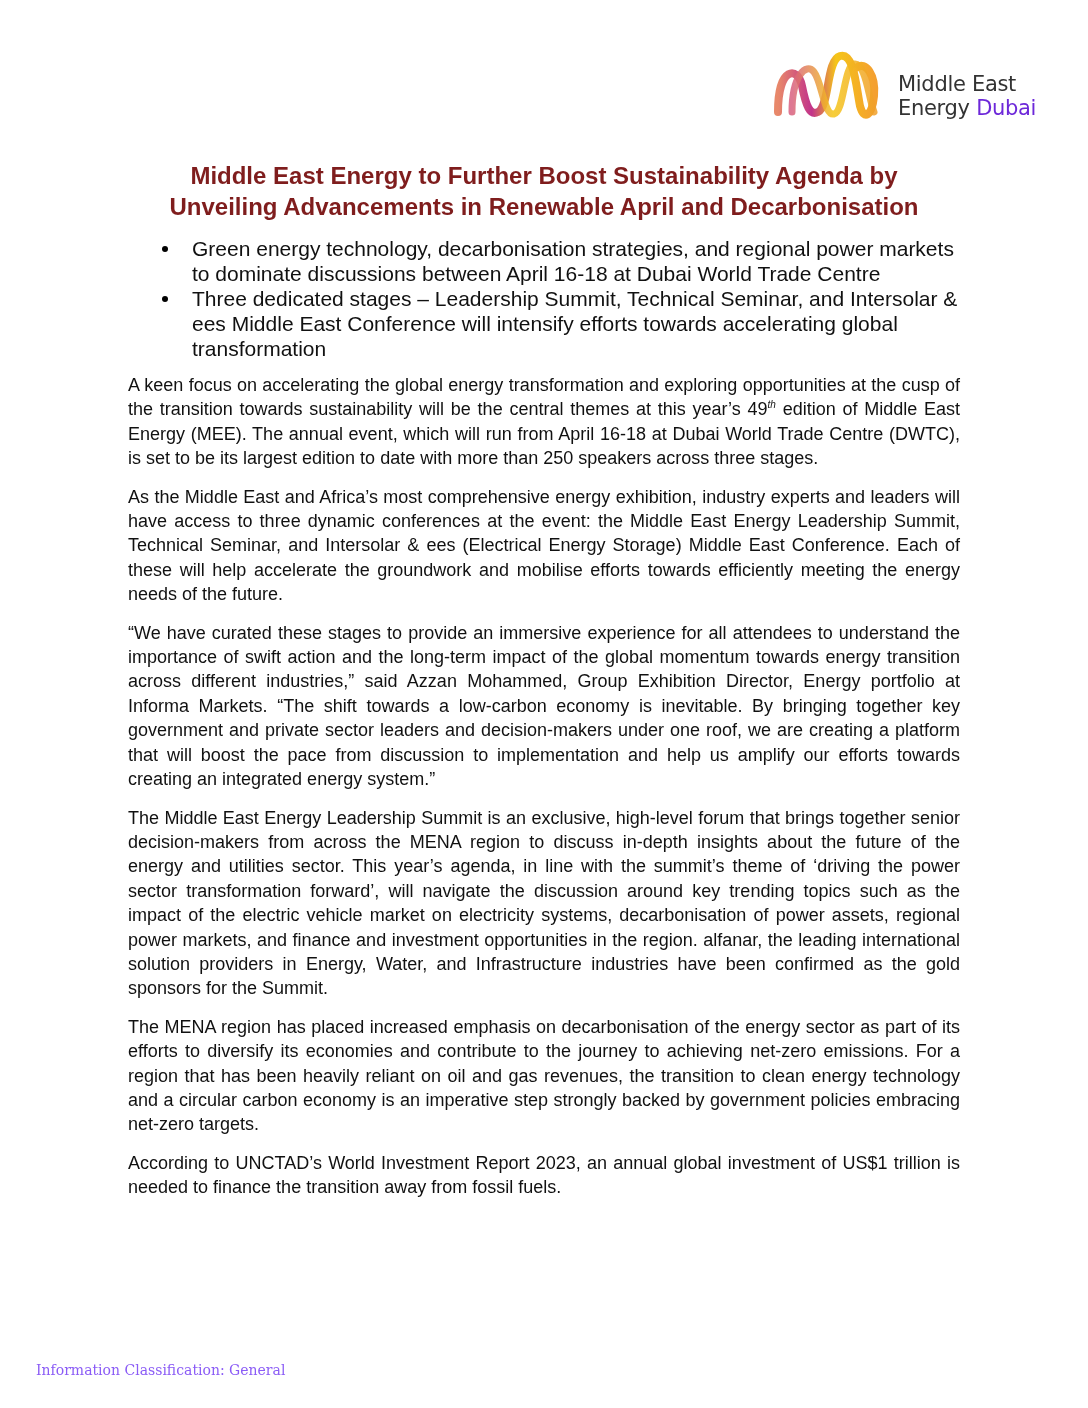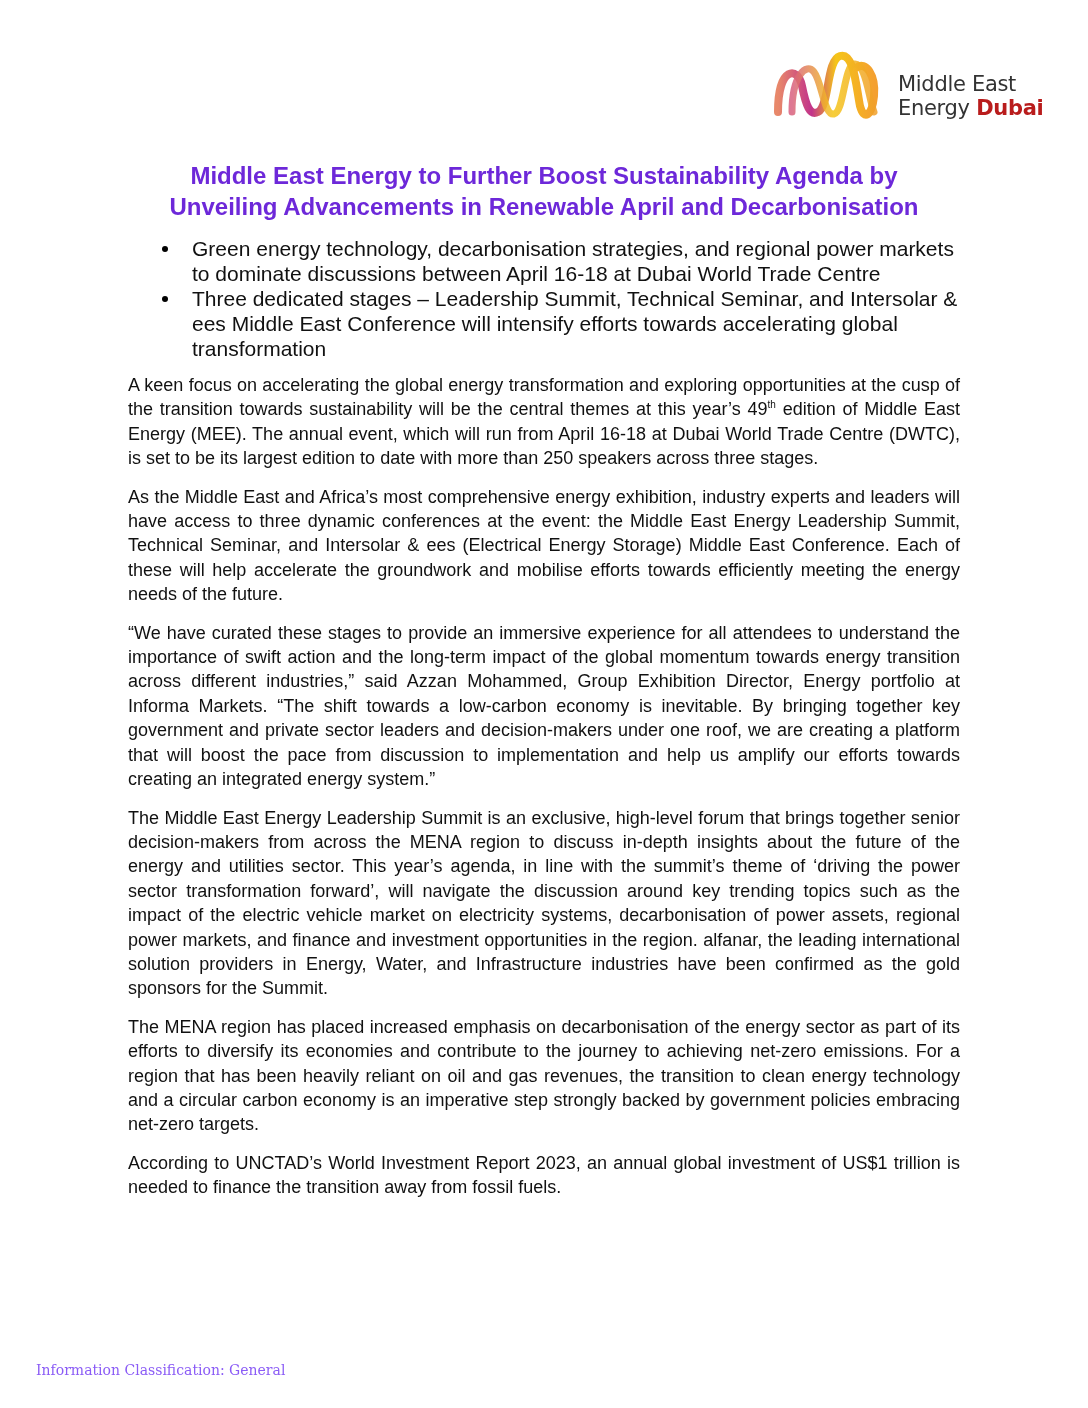--- a/index.html
+++ b/index.html
@@ -2,29 +2,29 @@
 <html><head>
 <meta charset="utf-8">
 <style>
   html, body { margin: 0; padding: 0; background: #ffffff; }
   body { width: 1088px; height: 1408px; position: relative; overflow: hidden;
          font-family: "Liberation Sans", sans-serif; color: #111; }
   .logo { position: absolute; left: 770px; top: 46px; width: 280px; height: 80px; }
   .logo svg { position: absolute; left: 0; top: 0; }
   .logo-text { position: absolute; left: 128px; top: 26px; font-family: "DejaVu Sans", sans-serif;
                font-size: 21px; line-height: 24px; color: #333; letter-spacing: -0.3px; }
-  .logo-text .light { color: #b91c1c; font-weight: bold; }
+  .logo-text .light { color: #6d28d9; font-weight: normal; }
   .title { position: absolute; left: 110px; top: 160px; width: 868px; text-align: center;
-           font-weight: bold; font-size: 24px; line-height: 31px; color: #6d28d9; }
+           font-weight: bold; font-size: 24px; line-height: 31px; color: #7f1d1d; }
   .bullets { position: absolute; left: 160px; top: 236px; width: 800px; margin: 0; padding: 0; list-style: none; }
   .bullets li { position: relative; padding-left: 32px; font-size: 21px; line-height: 25px; }
   .bullets li .dot { position: absolute; left: 2px; top: 10px; width: 6px; height: 6px; background: #000; border-radius: 50%; }
   .body-text { position: absolute; left: 128px; top: 373px; width: 832px; }
   .body-text p { margin: 0 0 14px 0; font-size: 18px; line-height: 24.4px; text-align: justify; }
-  sup { font-size: 10px; line-height: 0; }
+  sup { font-size: 10px; line-height: 0; font-style: italic; }
   .footer { position: absolute; left: 36px; top: 1362px; font-family: "DejaVu Serif", serif;
             font-size: 14px; color: #8b5cf6; text-align: right; }
 </style>
 </head>
 <body>
 
 <div class="logo">
   <svg width="120" height="80" viewBox="0 0 120 80">
     <defs>
       <linearGradient id="g1" x1="0" y1="0" x2="1" y2="0">

